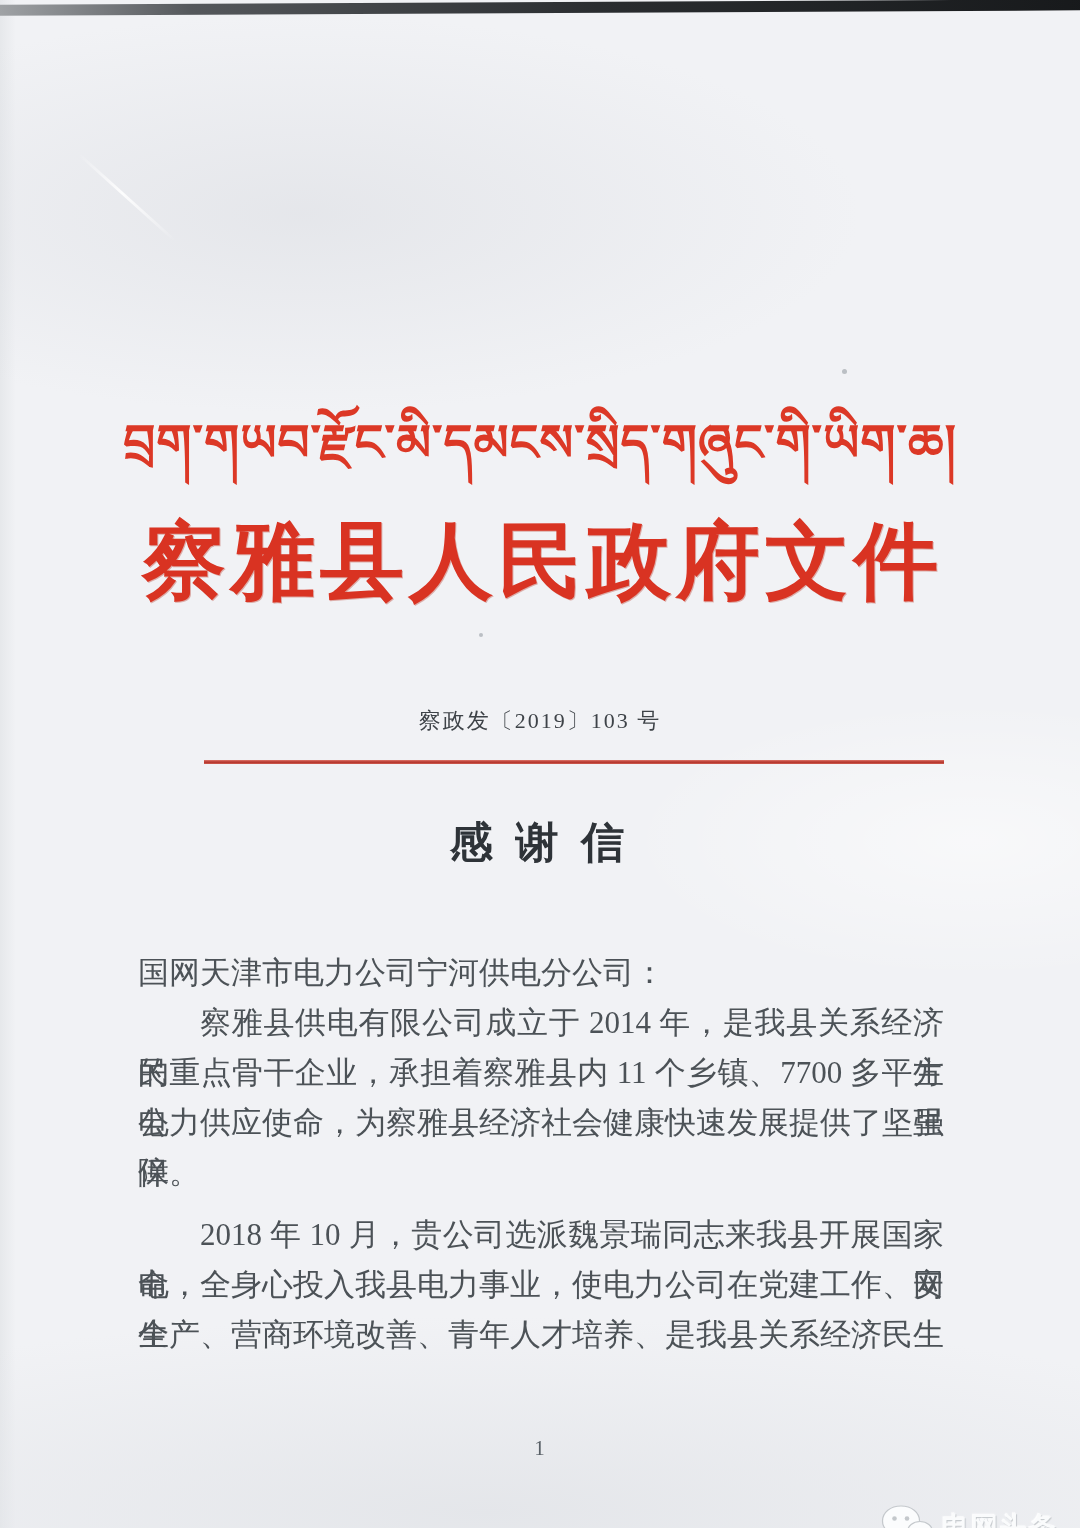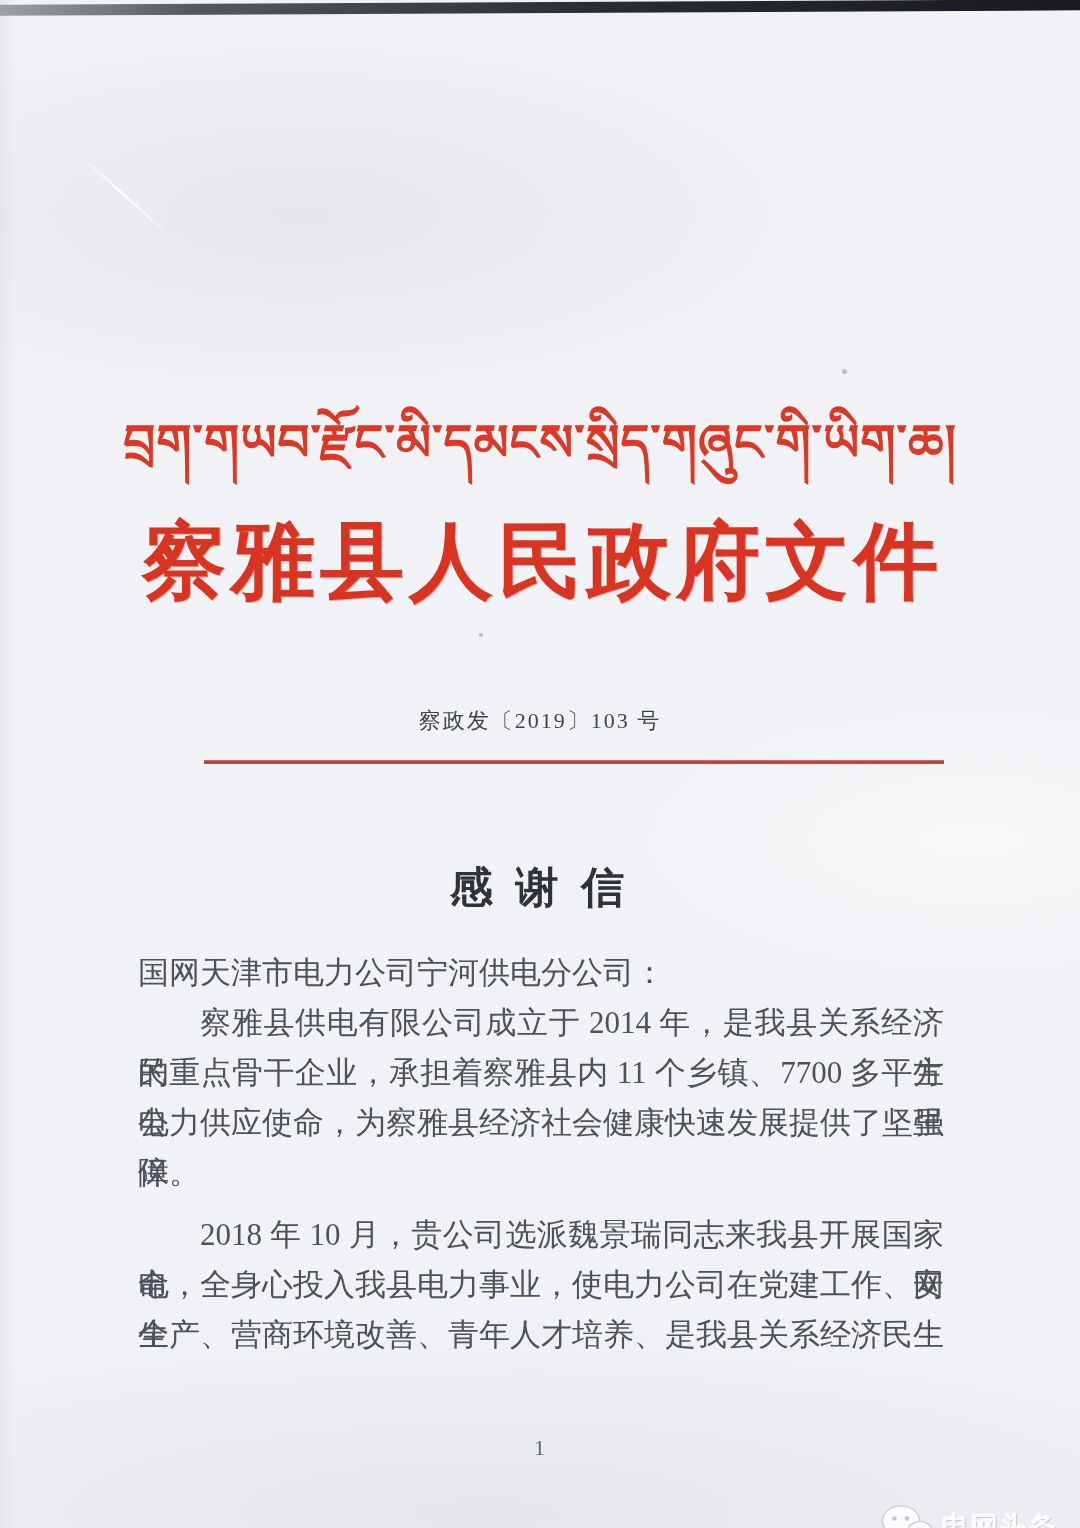--- a/index.html
+++ b/index.html
@@ -83,21 +83,21 @@
   .red-rule {
     position: absolute;
     left: 204px;
     top: 760px;
     width: 740px;
     height: 4px;
     background: linear-gradient(to bottom, #e0776b 0%, #b3322a 55%, #cf5e52 100%);
   }
   .subject-title {
     position: absolute;
-    top: 859px;
+    top: 814px;
     left: 0;
     width: 100%;
     text-align: center;
     font-size: 43px;
     font-weight: bold;
     color: #2e3338;
     letter-spacing: 6px;
   }
   .body-block {
     position: absolute;

